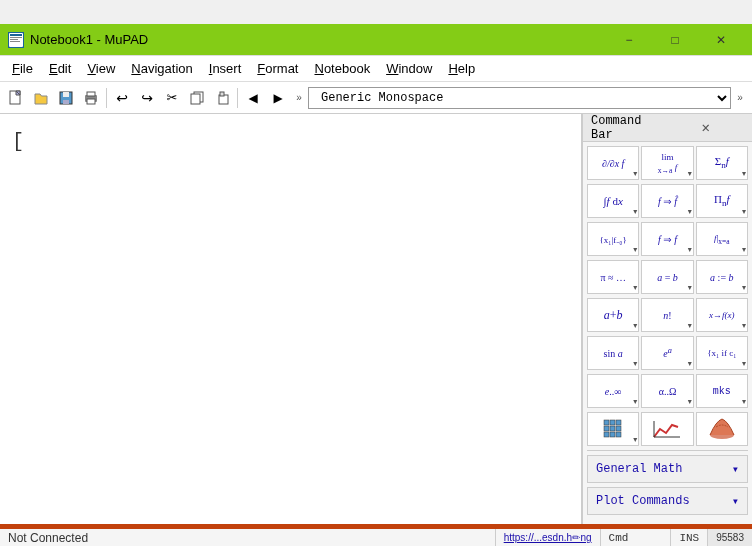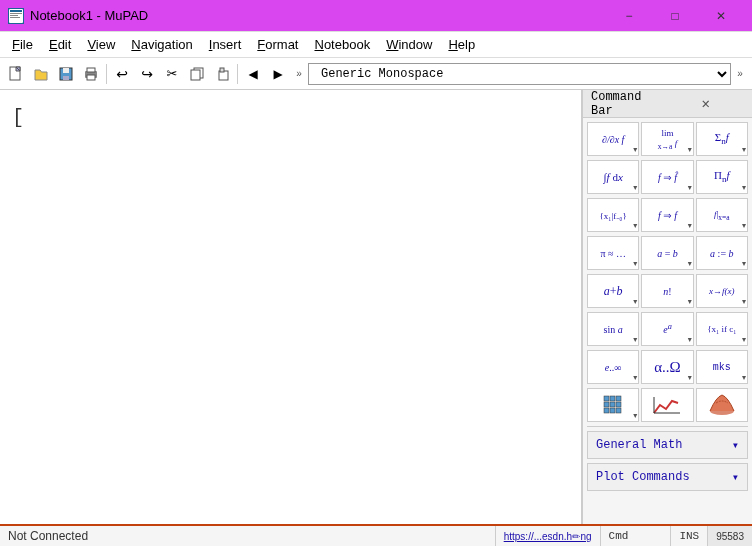--- a/index.html
+++ b/index.html
@@ -8,27 +8,28 @@
       background: #f0f0f0;
       width: 752px;
       height: 546px;
       overflow: hidden;
       display: flex;
       flex-direction: column;
     }
 
     
     #title-bar {
-      background: #d946ef;
+      background: #84cc16;
       height: 32px;
       display: flex;
       align-items: center;
       padding: 12px 8px;
       border-bottom: 1px solid #ddd;
       user-select: none;
+      margin-top: 24px;
     }
     #title-bar .app-icon {
       width: 16px;
       height: 16px;
       margin-right: 6px;
       background: #1a6496;
       display: inline-flex;
       align-items: center;
       justify-content: center;
       color: white;
@@ -248,21 +249,21 @@
     .cmd-separator {
       height: 1px;
       background: #ccc;
       margin: 4px 0;
     }
 
     
     #status-bar {
       height: 22px;
       background: #f5f5f5;
-      border-top: 2px solid #c2410c;
+      border-top: 5px solid #c2410c;
       display: flex;
       align-items: center;
       font-size: 11px;
       color: #333;
     }
     .status-left {
       flex: 1;
       display: flex;
       align-items: center;
       padding-left: 8px;
@@ -489,21 +490,21 @@
           <span class="dropdown-arrow">▾</span>
         </button>
       </div>
 
       <div class="cmd-grid">
         <button class="cmd-btn">
           <span style="font-size:10px;"><em>e</em>..∞</span>
           <span class="dropdown-arrow">▾</span>
         </button>
         <button class="cmd-btn">
-          <span style="font-size:15px;">α..Ω</span>
+          <span style="font-size:10px;">α..Ω</span>
           <span class="dropdown-arrow">▾</span>
         </button>
         <button class="cmd-btn">
           <span style="font-size:10px; font-family: 'Courier New', monospace;">mks</span>
           <span class="dropdown-arrow">▾</span>
         </button>
       </div>
 
       <div class="cmd-grid">
         <button class="cmd-btn">

